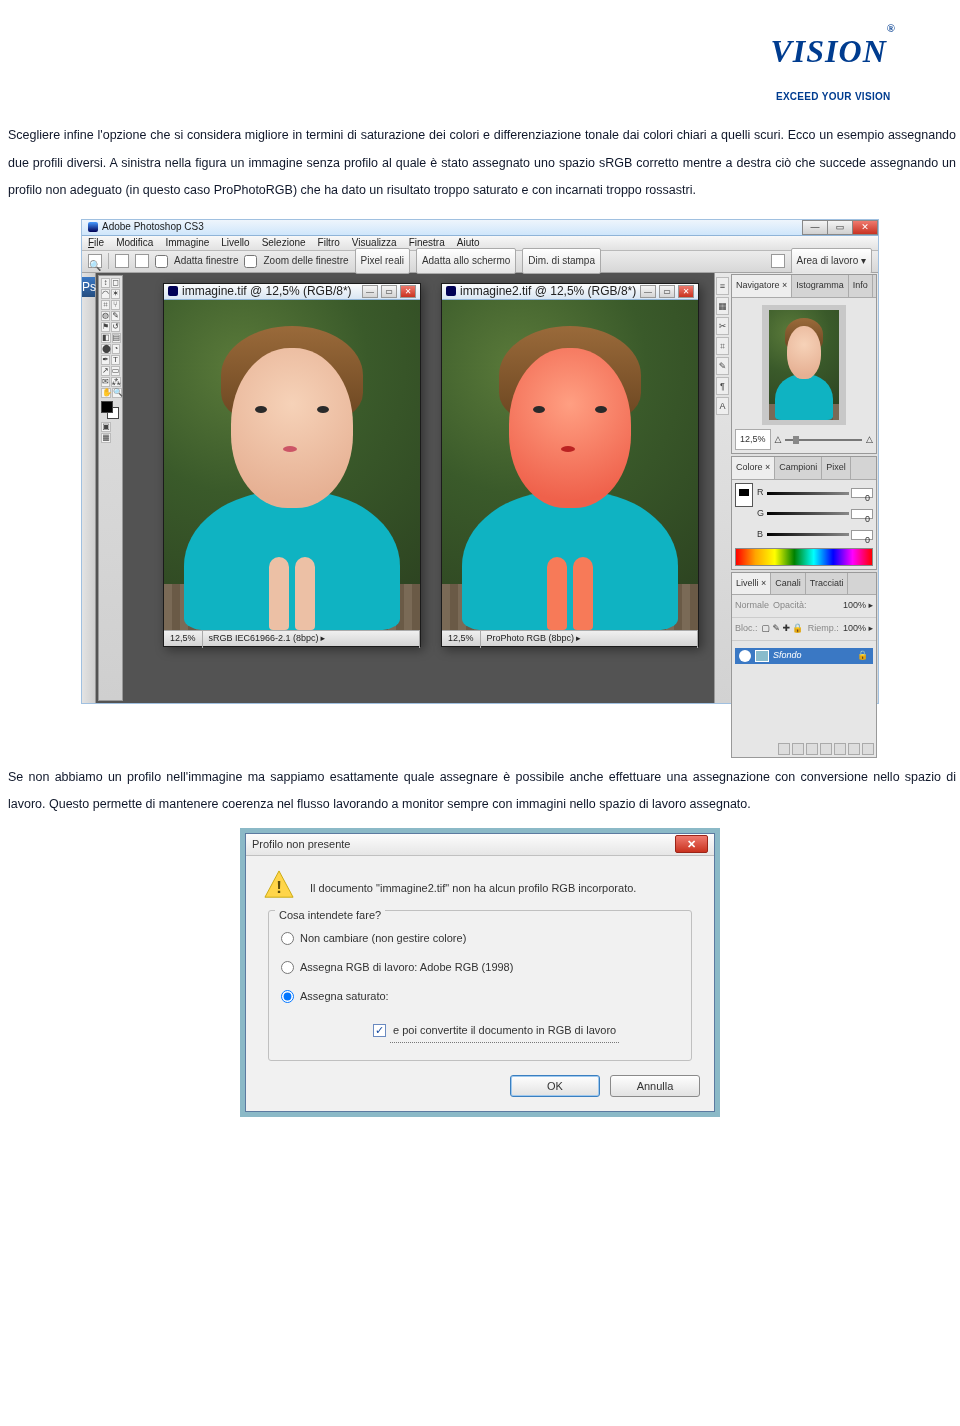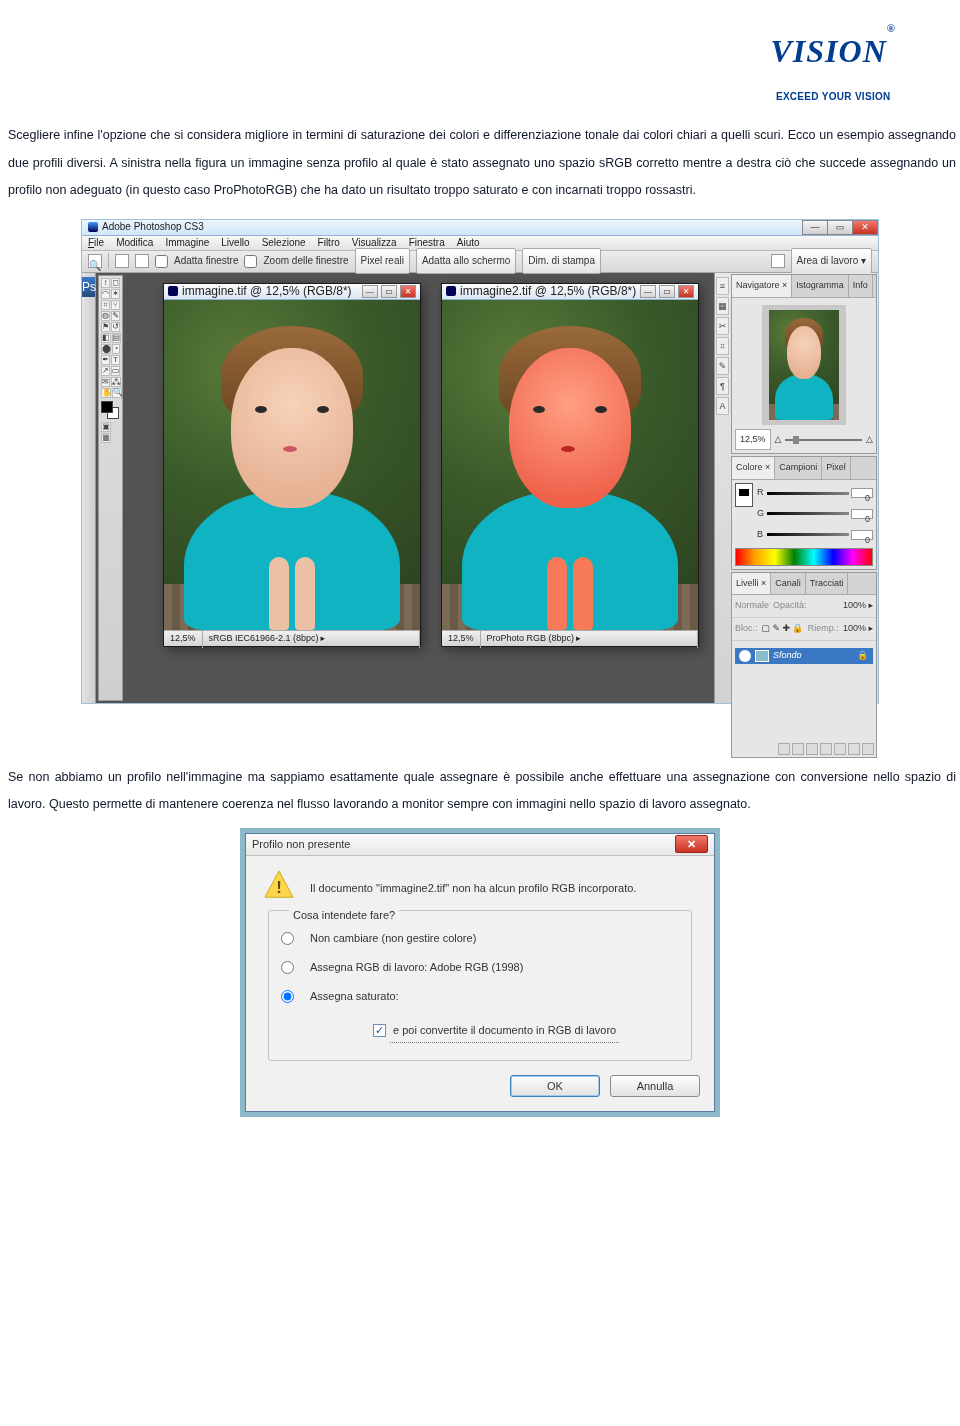--- a/index.html
+++ b/index.html
@@ -99,22 +99,22 @@
 
   
   .dlg{width:470px;font-family:Tahoma,Arial,sans-serif;font-size:11px;background:#f1f1f1;border:1px solid #5c7aa0;box-shadow:0 0 0 5px #8bb9c7;}
   .dlg-title{height:22px;background:linear-gradient(#fcfcfc,#e6e6e6);display:flex;align-items:center;padding:0 6px;border-bottom:1px solid #c0c0c0;}
   .dlg-title .x{margin-left:auto;width:33px;height:18px;background:linear-gradient(#ef7a6e,#c9321f);color:#fff;font-weight:bold;text-align:center;line-height:16px;border:1px solid #9b2418;border-radius:2px;}
   .dlg-body{padding:14px 18px 4px 18px;}
   .dlg-row-top{display:flex;align-items:flex-start;gap:16px;margin-bottom:8px;}
   .dlg-row-top .warn{width:30px;height:28px;}
   .dlg-row-top .warn svg{display:block;}
   .grp{border:1px solid #c0c0c0;border-radius:3px;padding:10px 12px 12px 12px;position:relative;margin:10px 4px 4px 4px;}
-  .grp .legend{position:absolute;top:-8px;left:20px;background:#f1f1f1;padding:0 4px;color:#333;}
-  .opt{display:flex;align-items:center;gap:16px;margin:5px 0;}
+  .grp .legend{position:absolute;top:-8px;left:6px;background:#f1f1f1;padding:0 4px;color:#333;}
+  .opt{display:flex;align-items:center;gap:6px;margin:5px 0;}
   .opt input[type=radio]{margin:0;}
   .opt .sel{border:1px solid #9aa;background:#fff;padding:1px 6px;min-width:258px;display:inline-flex;align-items:center;justify-content:space-between;}
   .opt .sel .caret{border-left:4px solid transparent;border-right:4px solid transparent;border-top:5px solid #555;}
   .opt .ck{display:flex;align-items:center;gap:4px;margin:4px 0 0 92px;}
   .opt .ck .box{width:13px;height:13px;border:1px solid #6a8ac0;background:#fff;display:flex;align-items:center;justify-content:center;color:#154aa0;font-size:11px;}
   .dlg-buttons{display:flex;justify-content:flex-end;gap:10px;padding:6px 14px 14px;}
   .dlg-buttons .btn{width:90px;height:22px;border:1px solid #8a8a8a;background:linear-gradient(#fefefe,#e2e2e2);border-radius:3px;text-align:center;line-height:20px;}
   .dlg-buttons .btn.ok{border:1px solid #3a7fc0;box-shadow:0 0 0 1px #9ec8ee inset;}
 </style>
 </head>

